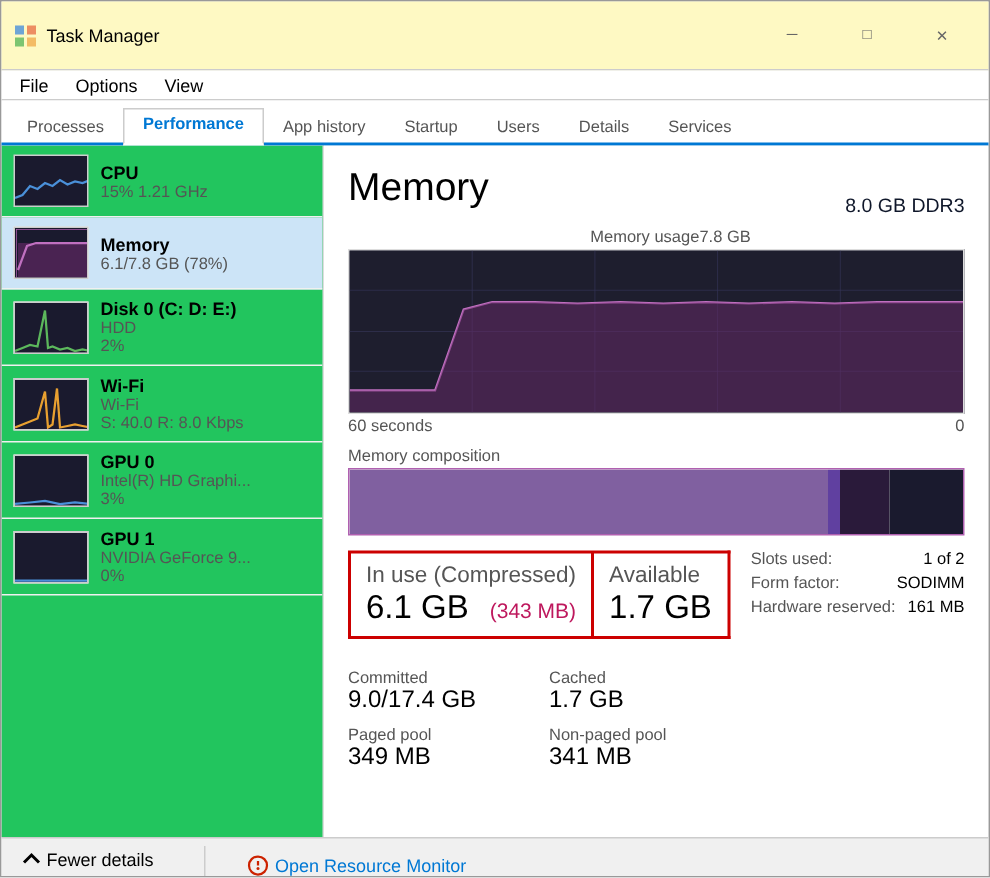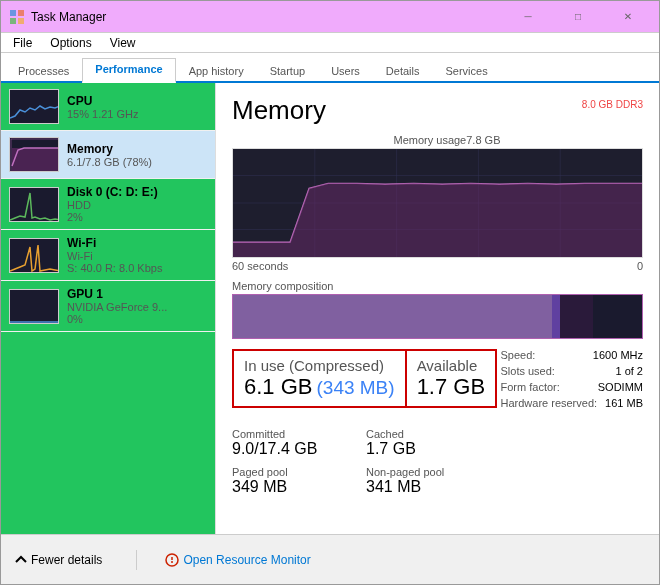--- a/index.html
+++ b/index.html
@@ -13,22 +13,22 @@
     }
     .window {
       width: 660px;
       height: 585px;
       background: #f0f0f0;
       border: 1px solid #999;
       display: flex;
       flex-direction: column;
     }
     .title-bar {
-      background: #f0abfc;
-      height: 32px;
+      background: #fef9c3;
+      height: 46px;
       display: flex;
       align-items: center;
       padding: 0 8px;
       border-bottom: 1px solid #ccc;
       justify-content: space-between;
     }
     .title-bar-left {
       display: flex;
       align-items: center;
       gap: 6px;
@@ -154,23 +154,23 @@
       justify-content: space-between;
       align-items: flex-start;
       margin-bottom: 4px;
     }
     .detail-title {
       font-size: 26px;
       font-weight: 300;
       color: #000;
     }
     .detail-subtitle {
-      font-size: 10px;
-      color: #ef4444;
-      margin-top: 4px;
+      font-size: 13px;
+      color: #0f172a;
+      margin-top: 20px;
     }
     .chart-section {
       margin-top: 8px;
     }
     .chart-label-row {
       display: flex;
       justify-content: center;
       font-size: 11px;
       color: #555;
       margin-bottom: 2px;
@@ -222,22 +222,22 @@
     .stat-label {
       font-size: 15px;
       color: #555;
     }
     .stat-value {
       font-size: 22px;
       font-weight: 300;
       color: #000;
     }
     .stat-value-sub {
-      font-size: 19px;
-      color: #3b82f6;
+      font-size: 14px;
+      color: #be185d;
     }
     .stats-lower {
       display: grid;
       grid-template-columns: 1fr 1fr;
       gap: 8px;
       margin-top: 8px;
     }
     .stat-item { }
     .stat-item .label {
       font-size: 11px;
@@ -258,25 +258,25 @@
     }
     .right-stat-label {
       font-size: 11px;
       color: #555;
     }
     .right-stat-value {
       font-size: 11px;
       color: #000;
     }
     .bottom-bar {
-      height: 50px;
+      height: 26px;
       background: #f0f0f0;
       border-top: 1px solid #ccc;
       display: flex;
-      align-items: center;
+      align-items: flex-end;
       padding: 0 8px;
       gap: 28px;
     }
     .bottom-btn {
       display: flex;
       align-items: center;
       gap: 4px;
       cursor: pointer;
       font-size: 12px;
       color: #000;
@@ -398,20 +398,33 @@
             <polyline points="0,32 5,30 10,28 15,26 20,8 22,32 25,30 28,6 30,32 35,31 40,30 45,31 50,32" fill="none" stroke="#e8a030" stroke-width="1.5"></polyline>
           </svg>
         </div>
         <div class="sidebar-info">
           <div class="sidebar-title">Wi-Fi</div>
           <div class="sidebar-subtitle">Wi-Fi</div>
           <div class="sidebar-subtitle">S: 40.0 R: 8.0 Kbps</div>
         </div>
       </div>
 
+      <div class="sidebar-item">
+        <div class="sidebar-thumb">
+          <svg width="50" height="35" viewBox="0 0 50 35">
+            <rect width="50" height="35" fill="#1a1a2e"></rect>
+            <polyline points="0,32 10,31 20,30 30,32 40,31 50,32" fill="none" stroke="#4a90d9" stroke-width="1.5"></polyline>
+          </svg>
+        </div>
+        <div class="sidebar-info">
+          <div class="sidebar-title">GPU 0</div>
+          <div class="sidebar-subtitle">Intel(R) HD Graphi...</div>
+          <div class="sidebar-subtitle">3%</div>
+        </div>
+      </div>
 
       <div class="sidebar-item">
         <div class="sidebar-thumb">
           <svg width="50" height="35" viewBox="0 0 50 35">
             <rect width="50" height="35" fill="#1a1a2e"></rect>
             <polyline points="0,32 10,32 20,32 30,32 40,32 50,32" fill="none" stroke="#4a90d9" stroke-width="1.5"></polyline>
           </svg>
         </div>
         <div class="sidebar-info">
           <div class="sidebar-title">GPU 1</div>
@@ -476,24 +489,20 @@
             </div>
           </div>
           <div class="avail-box">
             <div class="stat-label">Available</div>
             <div class="stat-value">1.7 GB</div>
           </div>
         </div>
 
         
         <div style="position:absolute; right:0; top:0;">
-          <div class="right-stat-row">
-            <span class="right-stat-label">Speed:</span>
-            <span class="right-stat-value" style="margin-left:8px;">1600 MHz</span>
-          </div>
           <div class="right-stat-row">
             <span class="right-stat-label">Slots used:</span>
             <span class="right-stat-value" style="margin-left:8px;">1 of 2</span>
           </div>
           <div class="right-stat-row">
             <span class="right-stat-label">Form factor:</span>
             <span class="right-stat-value" style="margin-left:8px;">SODIMM</span>
           </div>
           <div class="right-stat-row">
             <span class="right-stat-label">Hardware reserved:</span>

